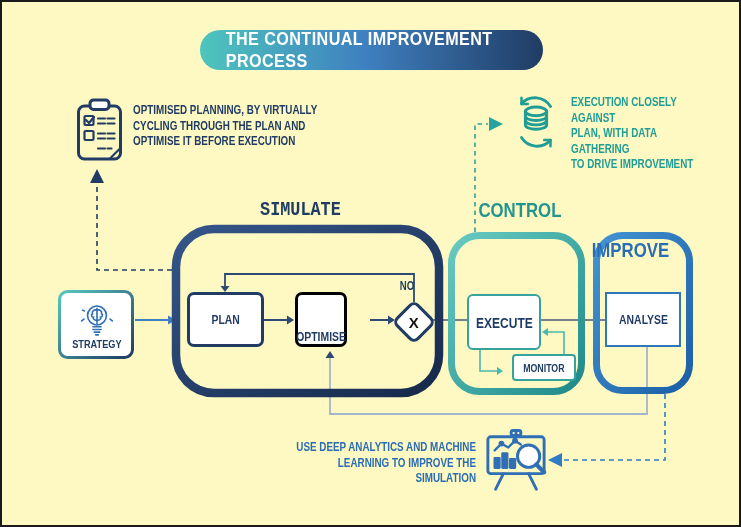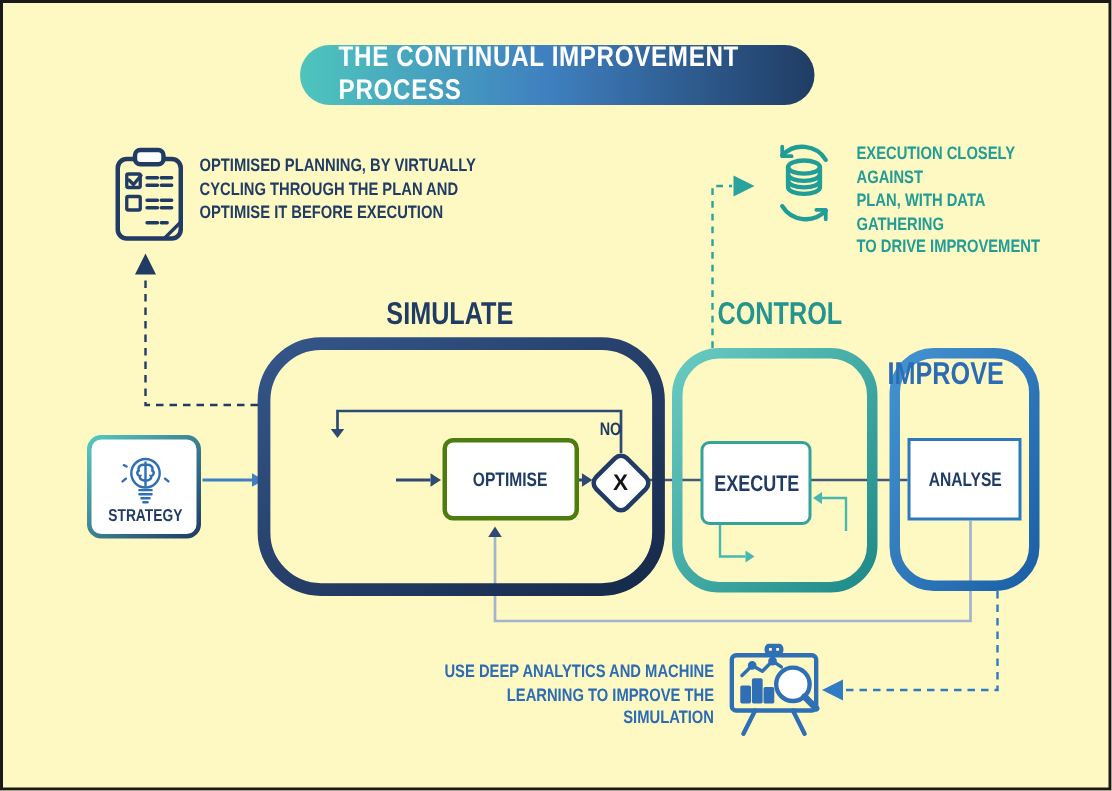--- a/index.html
+++ b/index.html
@@ -11,21 +11,21 @@
   .cond { display:inline-block; transform:scaleX(0.8); white-space:nowrap; }
   .title-banner { left:198px; top:28px; width:343px; height:40px; border-radius:20px;
       background:linear-gradient(90deg,#4ec5bd 0%,#3f80c0 48%,#203c64 100%);
       display:flex; align-items:center; justify-content:center; z-index:4; }
   .title-banner span { color:#fff; font-weight:bold; font-size:19px; letter-spacing:.5px; transform:scaleX(0.85); }
   .seclabel { position:absolute; top:196px; text-align:center; font-weight:bold; font-size:21px; z-index:4; }
   .seclabel.navy { color:#203c64; } .seclabel.teal { color:#23948e; } .seclabel.blue { color:#2a6cb5; }
   .node { position:absolute; background:#fff; display:flex; align-items:center; justify-content:center;
           font-weight:bold; color:#203c64; z-index:5; }
   .node-plan     { left:185px; top:290px; width:77px; height:55px; border:3px solid #203c64; border-radius:7px; font-size:13px; }
-  .node-optimise { left:293px; top:290px; width:91px; height:55px; border:3px solid #4d7c0f; border-radius:7px; font-size:13px; }
+  .node-optimise { left:293px; top:290px; width:52px; height:55px; border:3px solid #000000; border-radius:7px; font-size:13px;align-items:flex-end; }
   .node-execute  { left:465px; top:292px; width:74px; height:56px; border:2.5px solid #35a29c; border-radius:6px; font-size:15px; }
   .node-monitor  { left:510px; top:352px; width:64px; height:27px; border:2px solid #35a29c; border-radius:4px; font-size:11px; }
   .node-analyse  { left:603px; top:290px; width:76px; height:55px; border:2.5px solid #2d77bd; border-radius:0; font-size:13px; }
   .diamond { left:396px; top:304px; width:32px; height:32px; border:3.5px solid #203c64;
              border-radius:7px; transform:rotate(45deg); background:#fff; z-index:5;
              display:flex; align-items:center; justify-content:center; position:absolute; }
   .diamond span { transform:rotate(-45deg); font-weight:bold; font-size:15px; color:#141414; }
   .no-label { left:392px; top:277px; width:26px; text-align:center; font-weight:bold;
               font-size:12px; color:#203c64; z-index:6; }
   .strategy-inner { left:61px; top:292px; width:67px; height:61px; z-index:5;
@@ -100,42 +100,48 @@
     <polygon points="487,115 487,129 501,122" fill="#2aa39c"></polygon>
 
     <path d="M663,392 V458 H561" stroke="#2f7bc4" stroke-width="1.6" stroke-dasharray="5,4" fill="none"></path>
     <polygon points="560,451 560,465 546,458" fill="#2f7bc4"></polygon>
   </svg>
 
   <div class="abs title-banner">
     <span>THE CONTINUAL IMPROVEMENT PROCESS</span>
   </div>
 
-  <div class="seclabel navy" style="left:238px;width:120px;"><span class="cond">SIMULATE</span></div>
+  <div class="seclabel navy" style="left:238px;width:120px;font-family:Liberation Mono, monospace;"><span class="cond">SIMULATE</span></div>
   <div class="seclabel teal" style="left:466px;width:100px;"><span class="cond">CONTROL</span></div>
   <div class="seclabel blue" style="left:578px;width:100px;margin-top:40px;"><span class="cond">IMPROVE</span></div>
 
   <div class="abs strategy-inner">
     <svg width="36" height="36" viewBox="0 0 40 40">
       <g fill="none" stroke="#2f6fb5" stroke-width="1.8" stroke-linecap="round">
         <circle cx="20" cy="15" r="10.5"></circle>
         <path d="M20,7 V24 M20,9 c-3,-1 -6,1 -5,4 c-2,1 -1,4 1,4 c-1,2 2,4 4,3 M20,9 c3,-1 6,1 5,4 c2,1 1,4 -1,4 c1,2 -2,4 -4,3"></path>
         <path d="M15.5,27.5 h9 M15.5,30.5 h9 M17,33.5 h6"></path>
         <path d="M18.5,36.5 h3"></path>
         <path d="M5.5,19 l-2.5,2 M34.5,19 l2.5,2 M6,10 l-2,-1"></path>
       </g>
     </svg>
     <span class="lbl cond">STRATEGY</span>
   </div>
 
+  <div class="node node-plan">
+      <span class="cond">PLAN</span>
+    </div>
   <div class="node node-optimise">
       <span class="cond">OPTIMISE</span>
     </div>
   <div class="node node-execute">
       <span class="cond">EXECUTE</span>
+    </div>
+  <div class="node node-monitor">
+      <span class="cond">MONITOR</span>
     </div>
   <div class="node node-analyse">
       <span class="cond">ANALYSE</span>
     </div>
 
   <div class="diamond">
       <span>X</span>
     </div>
   <div class="abs no-label"><span class="cond">NO</span></div>
 

